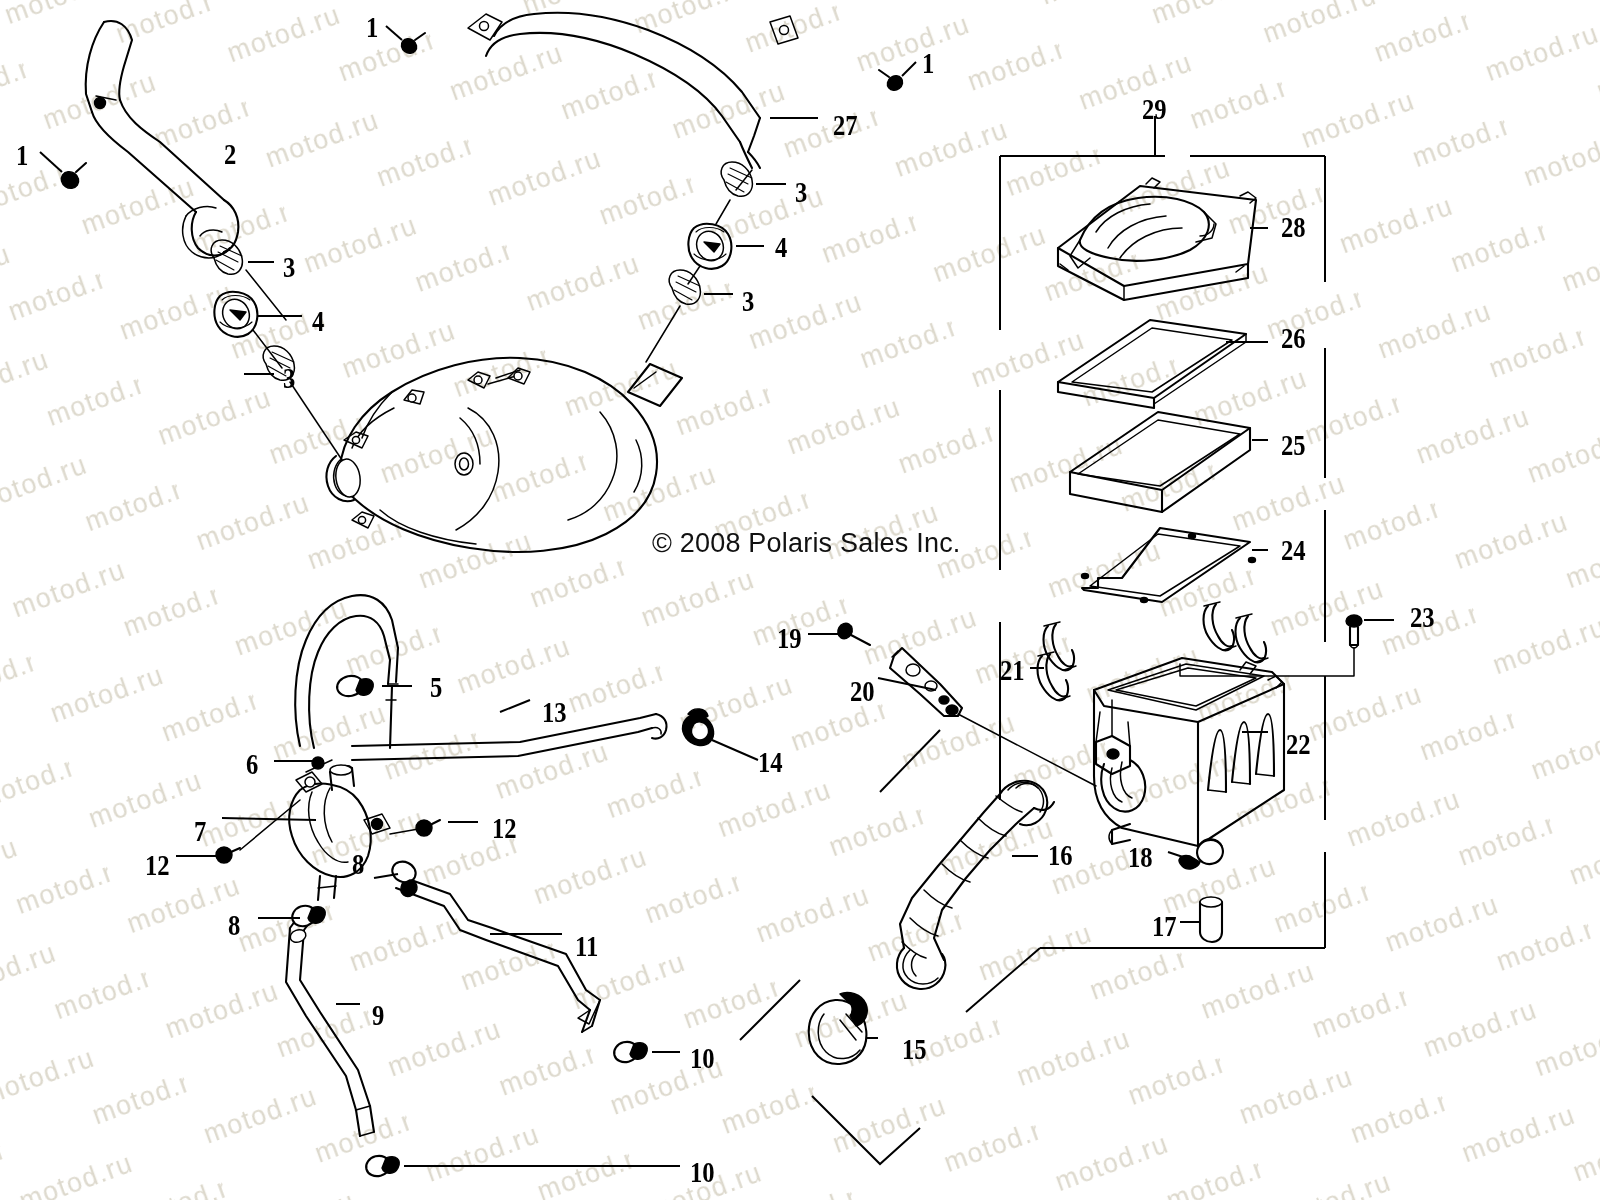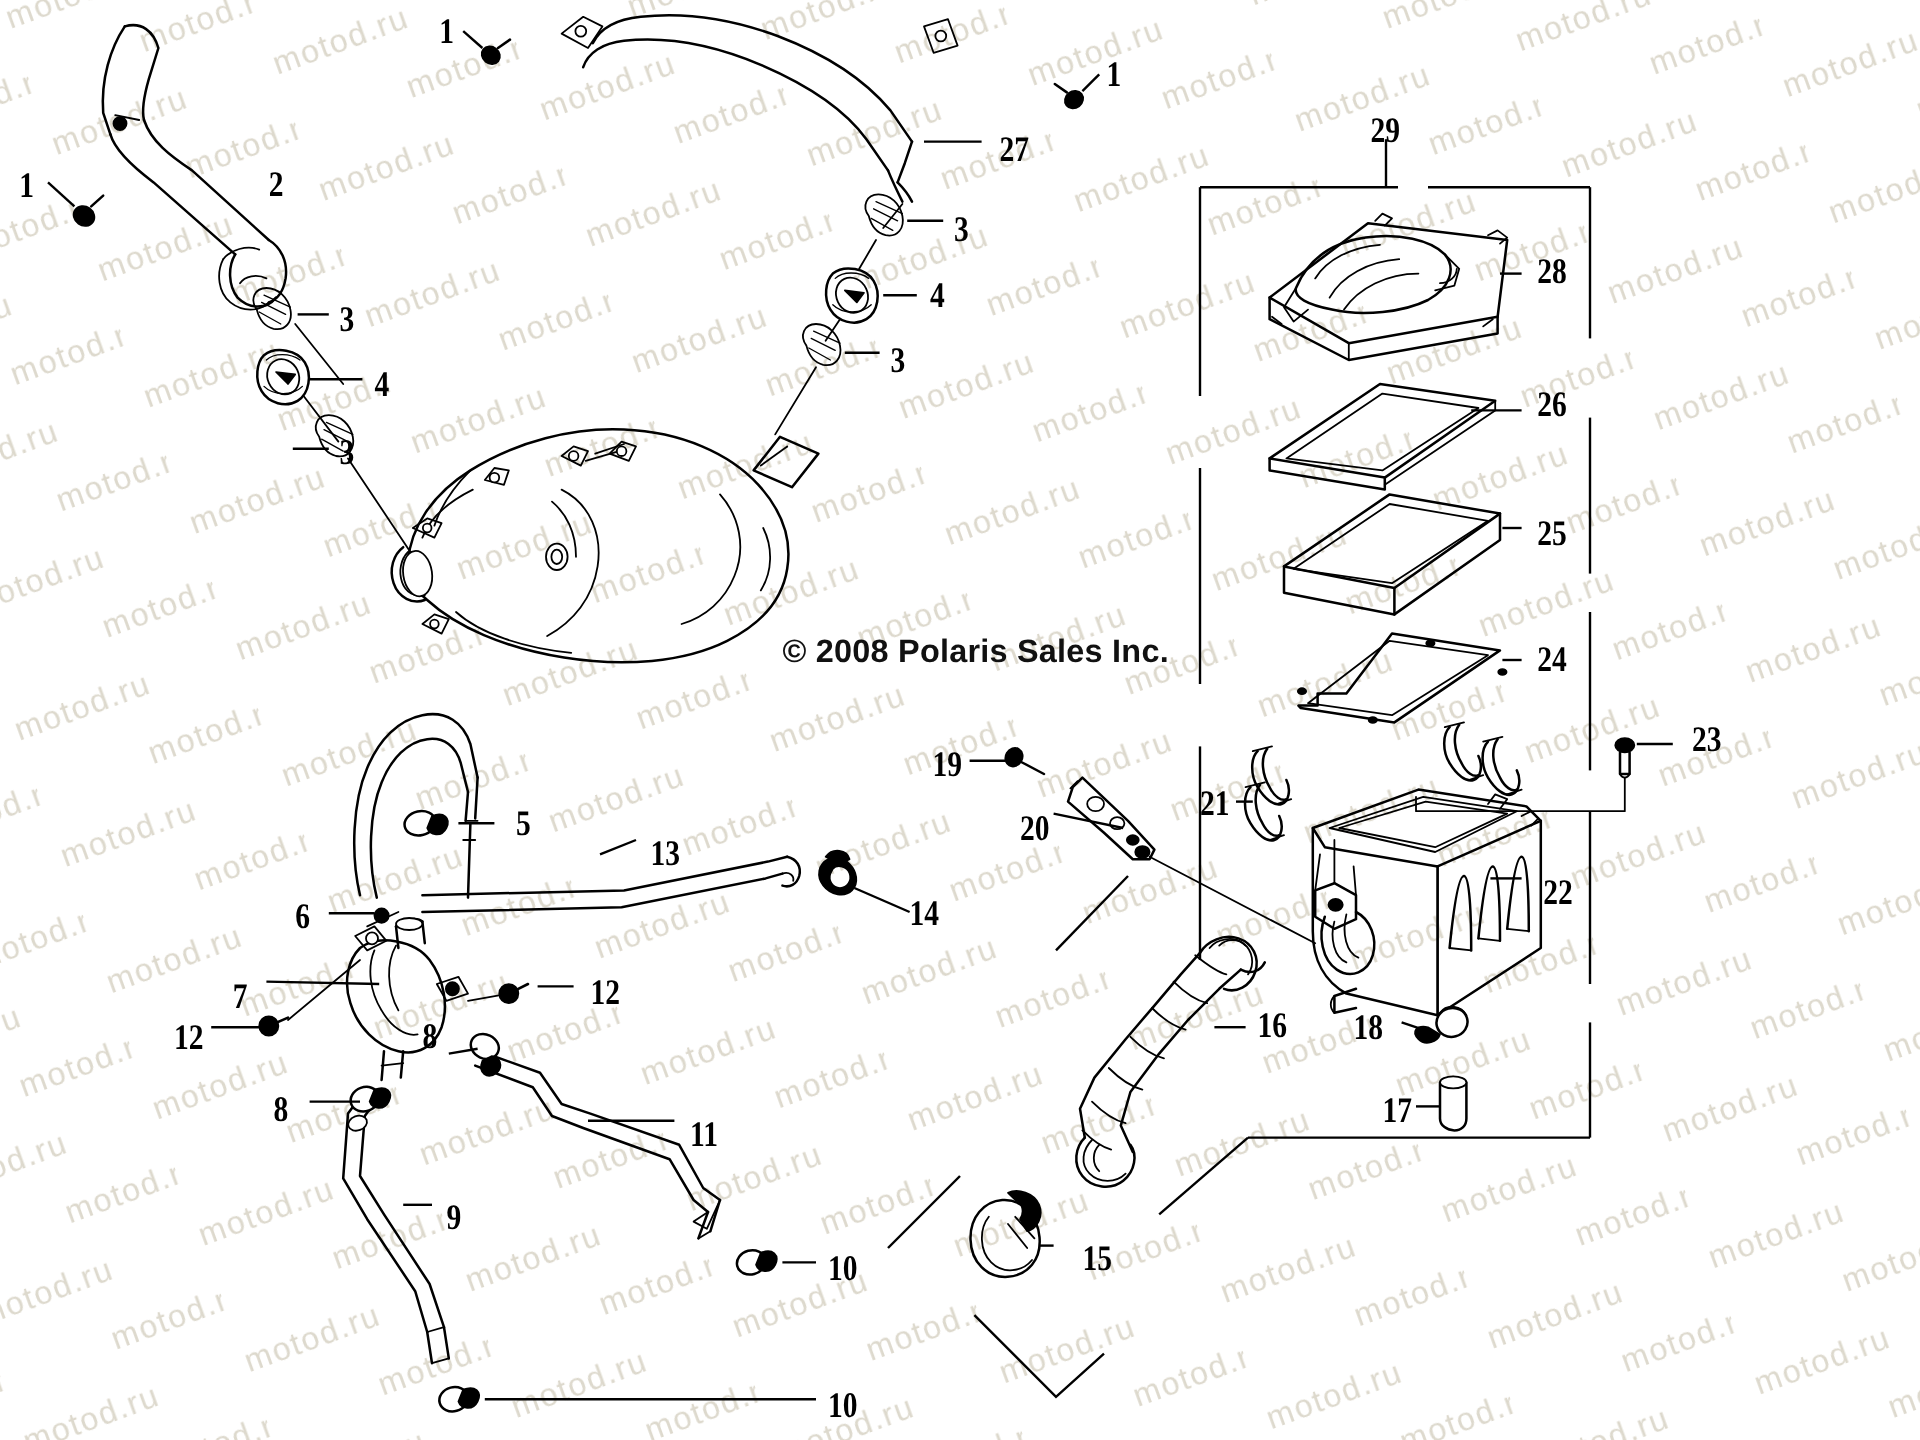--- a/index.html
+++ b/index.html
@@ -36,21 +36,21 @@
     font-family:"Liberation Serif", serif;
     font-size:30px;font-weight:700;color:#000;
     letter-spacing:0px;line-height:1;
     white-space:nowrap;
     transform:scaleX(0.82);
     transform-origin:left center;
   }
   .copyright{
     position:absolute;z-index:20;
     font-family:"Liberation Sans", sans-serif;
-    font-size:27px;font-weight:700;color:#111;
+    font-size:27px;font-weight:400;color:#111;
     white-space:nowrap;letter-spacing:0.2px;text-align:center;
   }
 </style>
 </head>
 <body>
 
 <div id="stage">
 
   <div id="watermark">
     <svg width="1600" height="1200" viewBox="0 0 1600 1200" xmlns="http://www.w3.org/2000/svg">

